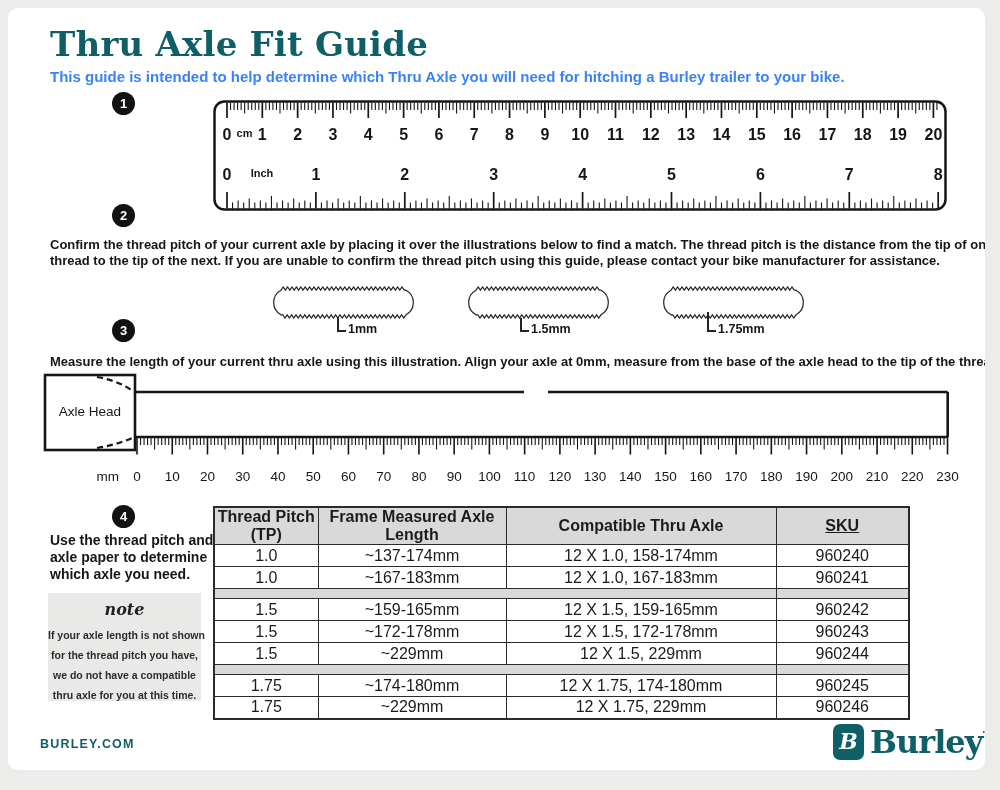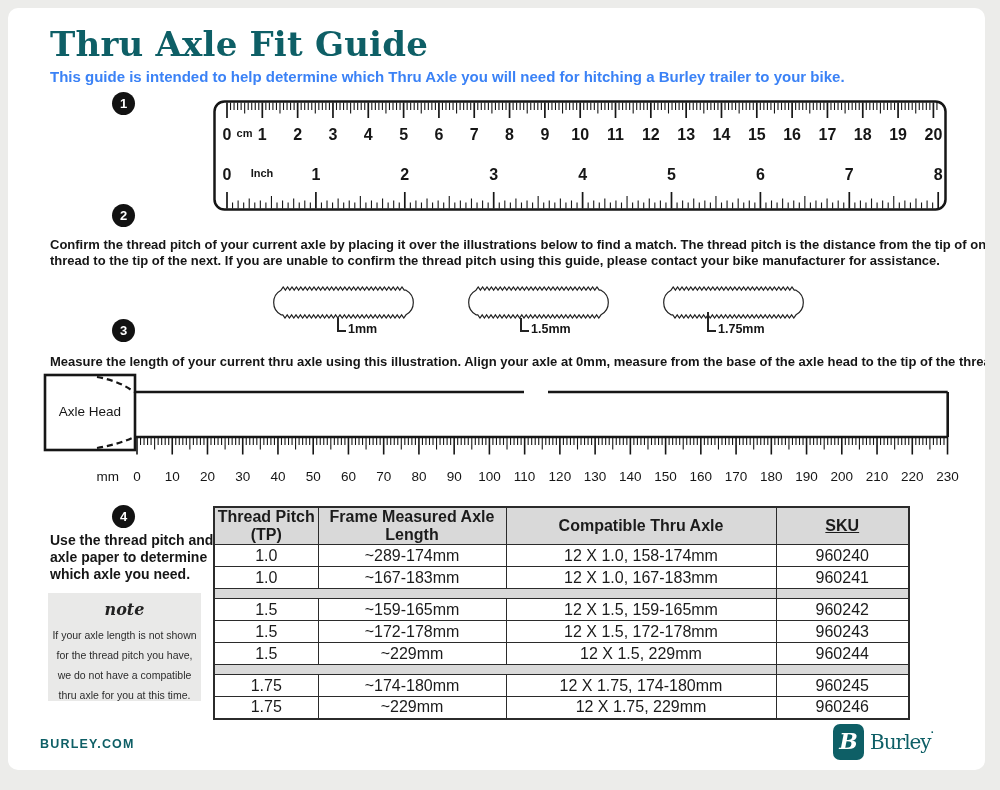--- a/index.html
+++ b/index.html
@@ -16,30 +16,30 @@
   .step-circle{width:23px;height:23px;border-radius:50%;background:#121212;color:#fff;font-size:13px;font-weight:bold;display:flex;align-items:center;justify-content:center;}
   .lines-block .ln{white-space:nowrap;}
   .step-side{font-size:14px;font-weight:bold;line-height:17px;color:#161616;}
   .step-para{font-size:13px;font-weight:600;line-height:16px;color:#161616;}
   svg{display:block;}
   .pitch-label{display:flex;align-items:flex-end;}
   .pitch-label .bracket{width:9px;height:100%;border-left:2.2px solid #232323;border-bottom:2.2px solid #232323;}
   .pitch-label .pl-text{font-size:12.5px;font-weight:600;margin-left:2px;transform:translateY(4px);color:#161616;margin-top:36px;}
   .note-box{left:40px;top:585px;width:153px;height:108px;background:var(--note);text-align:center;padding-top:7px;}
   .note-title{font-family:"DejaVu Serif","Liberation Serif",serif;font-style:italic;font-weight:bold;font-size:16px;color:#222;}
-  .note-lines{margin-top:6px;font-size:10.5px;line-height:20px;color:#2c2c2c;font-weight:400;}
+  .note-lines{margin-top:6px;font-size:10.5px;line-height:20px;color:#2c2c2c;font-weight:700;}
   table.spec{left:205px;top:498px;border-collapse:collapse;table-layout:fixed;width:677px;border:2px solid var(--line);}
   table.spec th,table.spec td{border:1.5px solid var(--line);text-align:center;font-size:16px;height:22px;padding:0 2px;overflow:hidden;}
   table.spec th{background:var(--gray);font-weight:bold;}
   table.spec tr.sep td{background:var(--gray);height:10px;padding:0;}
   .site-link{left:32px;top:729px;font-size:12.5px;font-weight:bold;color:var(--teal);letter-spacing:1.2px;}
   .logo{left:825px;top:716px;display:flex;align-items:flex-start;}
   .logo-badge{width:31px;height:36px;background:var(--teal);border-radius:7px;display:flex;align-items:center;justify-content:center;}
   .logo-badge span{font-family:"DejaVu Serif",serif;font-style:italic;font-weight:bold;font-size:22px;color:#fff;transform:translateY(-1px);}
-  .logo-word{font-family:"DejaVu Serif","Liberation Serif",serif;font-weight:normal;font-size:20px;line-height:36px;color:var(--teal);letter-spacing:-1px;margin-left:6px;}
+  .logo-word{font-family:"DejaVu Serif","Liberation Serif",serif;font-weight:bold;font-size:32px;line-height:36px;color:var(--teal);letter-spacing:-1px;margin-left:6px;}
   .logo-reg{font-size:11px;font-weight:bold;color:var(--teal);margin-top:2px;}
 </style>
 </head>
 <body>
 
 <div class="sheet">
 
   <h1 class="abs page-title">Thru Axle Fit Guide</h1>
   <p class="abs subtitle">This guide is intended to help determine which Thru Axle you will need for hitching a Burley trailer to your bike.</p>
 
@@ -752,21 +752,21 @@
         <tr>
           <th style="width: 104px;">Thread Pitch (TP)</th>
           <th style="width: 188px; margin-top: 46px;">Frame Measured Axle Length</th>
           <th style="width: 270px;">Compatible Thru Axle</th>
           <th style="width: 133px; text-decoration: underline;">SKU</th>
         </tr>
       </thead>
     <tbody>
         <tr>
           <td>1.0</td>
-          <td>~289-174mm</td>
+          <td>~137-174mm</td>
           <td>12 X 1.0, 158-174mm</td>
           <td>960240</td>
         </tr>
         <tr>
           <td>1.0</td>
           <td>~167-183mm</td>
           <td>12 X 1.0, 167-183mm</td>
           <td>960241</td>
         </tr>
         <tr class="sep">

